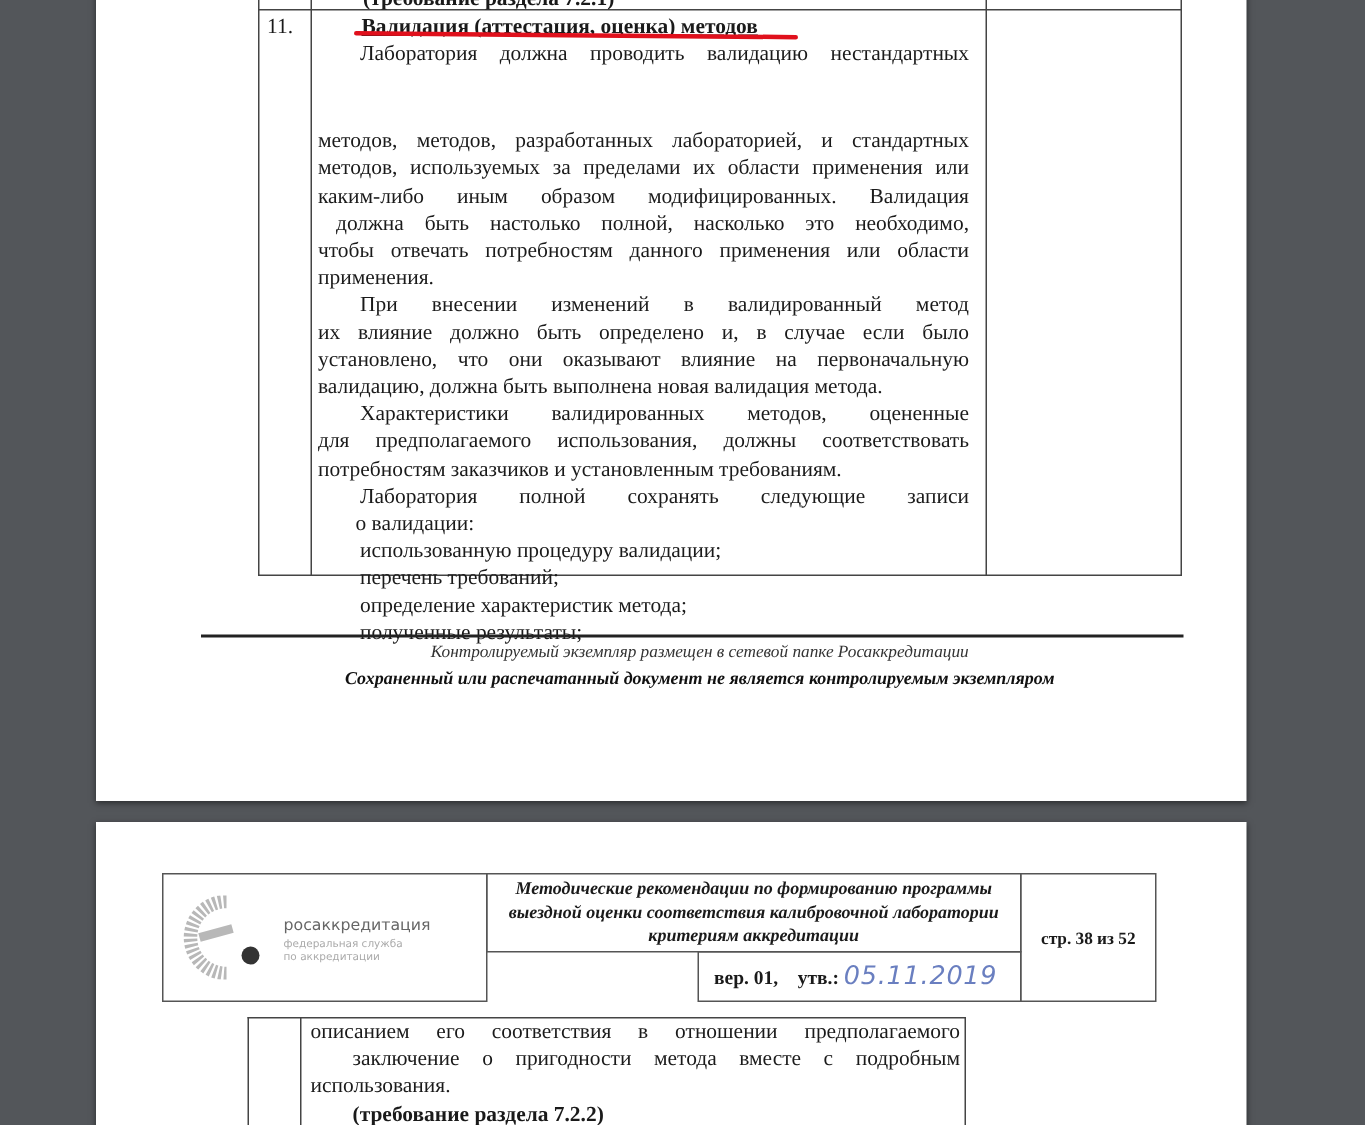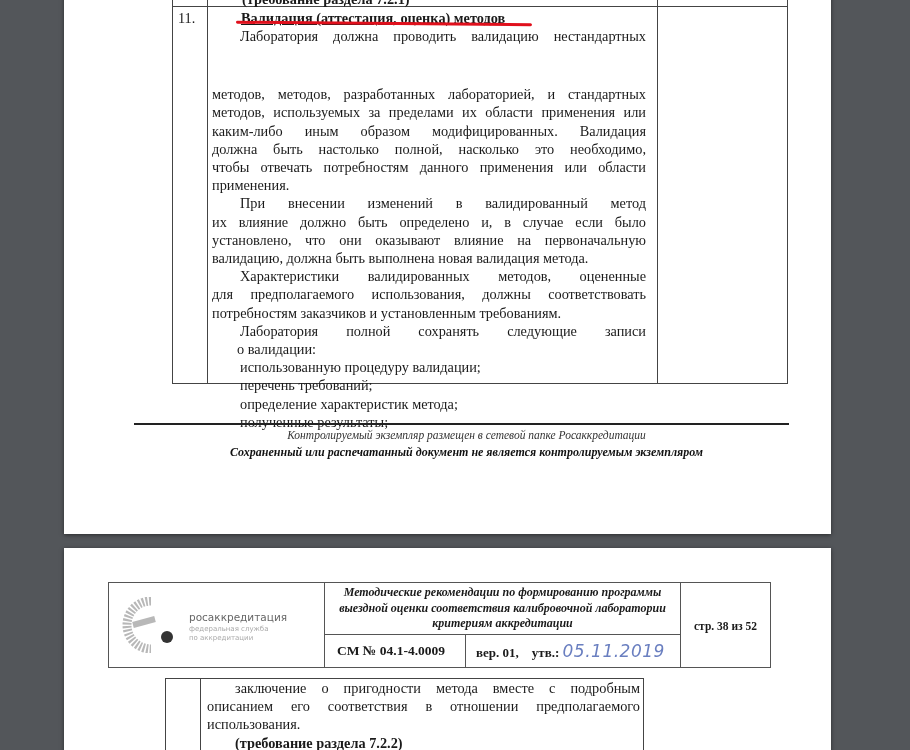--- a/index.html
+++ b/index.html
@@ -47,21 +47,21 @@
 
   <div class="txt" style="left:114px; top:19px;">11.</div>
   <div class="txt bold" style="left:177px; top:19px; text-decoration:underline;">Валидация (аттестация, оценка) методов</div>
   <div class="redline" style="left:172px; top:32px; width:296px; transform:rotate(0.5deg);"></div>
 
   <div style="position:absolute; left:148px; top:37px; width:434px;">
     <div class="txt just" style="position:relative; padding-left:28px;">Лаборатория должна проводить валидацию нестандартных</div>
     <div class="txt just" style="position:relative;margin-top:40px;">методов, методов, разработанных лабораторией, и стандартных</div>
     <div class="txt just" style="position:relative;">методов, используемых за пределами их области применения или</div>
     <div class="txt just" style="position:relative;font-family:Liberation Serif, serif;">каким-либо иным образом модифицированных. Валидация</div>
-    <div class="txt just" style="position:relative;">должна быть настолько полной, насколько это необходимо,</div>
+    <div class="txt just" style="position:relative;margin-left:12px;">должна быть настолько полной, насколько это необходимо,</div>
     <div class="txt just" style="position:relative;">чтобы отвечать потребностям данного применения или области</div>
     <div class="txt" style="position:relative;">применения.</div>
     <div class="txt just" style="position:relative; padding-left:28px;">При внесении изменений в валидированный метод</div>
     <div class="txt just" style="position:relative;">их влияние должно быть определено и, в случае если было</div>
     <div class="txt just" style="position:relative;">установлено, что они оказывают влияние на первоначальную</div>
     <div class="txt" style="position:relative;">валидацию, должна быть выполнена новая валидация метода.</div>
     <div class="txt just" style="position:relative; padding-left:28px;">Характеристики валидированных методов, оцененные</div>
     <div class="txt just" style="position:relative;">для предполагаемого использования, должны соответствовать</div>
     <div class="txt" style="position:relative;">потребностям заказчиков и установленным требованиям.</div>
     <div class="txt just" style="position:relative; padding-left:28px;">Лаборатория полной сохранять следующие записи</div>
@@ -87,38 +87,35 @@
     </svg>
     <div class="logo-text" style="left:80px; top:28px; font-size:10.5px; color:#666;">росаккредитация</div>
     <div class="logo-text" style="left:80px; top:42px; font-size:7px; color:#aaa;">федеральная служба</div>
     <div class="logo-text" style="left:80px; top:51px; font-size:7px; color:#aaa;">по аккредитации</div>
   </div>
   <div class="hdr-cell" style="left:260px; top:34px; width:357px; height:53px; padding-top:2px;">
     <div class="txt bold" style="position:relative; font-style:italic; font-size:12px; line-height:15.5px; text-align:center;">Методические рекомендации по формированию программы</div>
     <div class="txt bold" style="position:relative; font-style:italic; font-size:12px; line-height:15.5px; text-align:center;">выездной оценки соответствия калибровочной лаборатории</div>
     <div class="txt bold" style="position:relative; font-style:italic; font-size:12px; line-height:15.5px; text-align:center;">критериям аккредитации</div>
   </div>
-  <div class="hdr-cell" style="left:260px; top:86px; width:142px; height:34px;">
-    <div class="txt bold" style="left:12px; top:7px; font-size:13.5px;">СМ № 04.1-4.0009</div>
-  </div>
   <div class="hdr-cell" style="left:401px; top:86px; width:216px; height:34px;">
     <div class="txt bold" style="left:10px; top:7px; font-size:13px;">
       <span>вер. 01,</span>&nbsp;&nbsp;&nbsp;
       <span>утв.:</span>
       <span class="date-hand">05.11.2019</span>
     </div>
   </div>
   <div class="hdr-cell" style="left:616px; top:34px; width:91px; height:86px;">
     <div class="txt bold" style="left:13px; top:34px; font-size:11.5px;">стр. 38 из 52</div>
   </div>
 
   <div class="tbl-line" style="left:101px; top:130px; width:479px; height:1px;"></div>
   <div class="tbl-line" style="left:101px; top:130px; width:1px; height:100px;"></div>
   <div class="tbl-line" style="left:136px; top:130px; width:1px; height:100px;"></div>
   <div class="tbl-line" style="left:579px; top:130px; width:1px; height:100px;"></div>
 
   <div style="position:absolute; left:143px; top:131px; width:433px;">
+    <div class="txt just" style="position:relative;">описанием его соответствия в отношении предполагаемого</div>
     <div class="txt just" style="position:relative; padding-left:28px;">заключение о пригодности метода вместе с подробным</div>
-    <div class="txt just" style="position:relative;">описанием его соответствия в отношении предполагаемого</div>
     <div class="txt" style="position:relative;">использования.</div>
     <div class="txt bold" style="position:relative; padding-left:28px;">(требование раздела 7.2.2)</div>
   </div>
 </div>
 
 </body></html>

